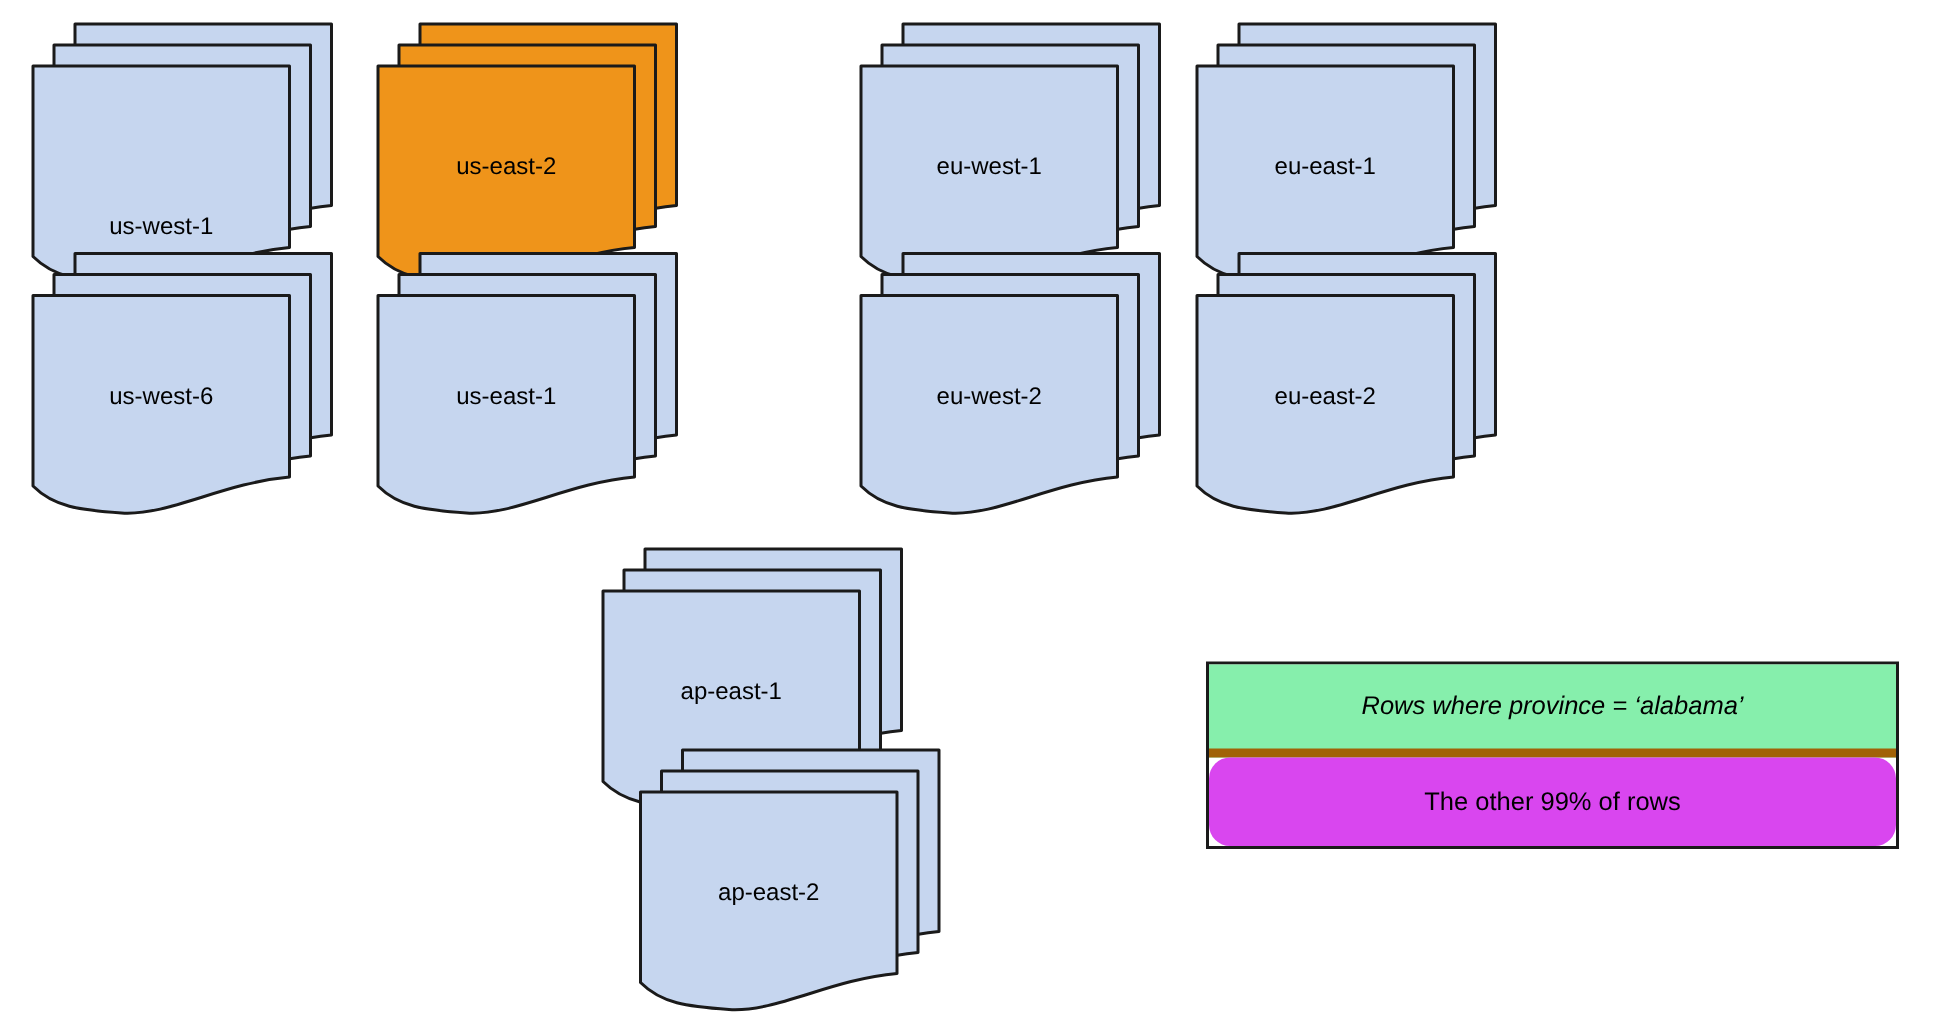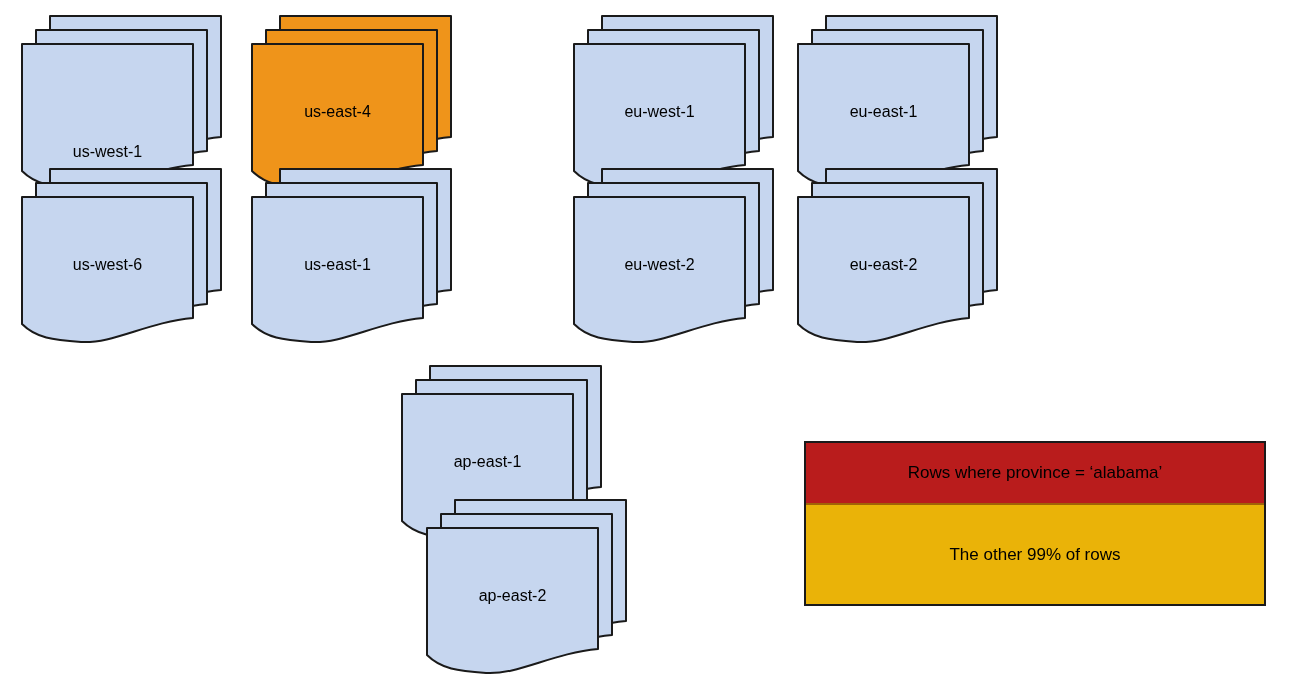--- a/index.html
+++ b/index.html
@@ -55,26 +55,28 @@
   .legend-row {
     height: 62px;
     display: flex;
     align-items: center;
     justify-content: center;
     font-size: 17px;
     color: #000000;
     box-sizing: border-box;
   }
   .legend-row.blue {
-    background: #b91c1c;
-    border-bottom: 2px solid #a16207;
+    background: #86efac;
+    border-bottom: 6px solid #a16207;
+    font-style: italic;
   }
   .legend-row.orange {
-    background: #eab308;
-    height: 99px;
+    background: #d946ef;
+    height: 59px;
+    border-radius: 14px;
   }
 </style>
 </head>
 <body>
 
 <div id="canvas">
 
   <div id="stacks-host">
       <div class="stack" style="left: 22px; top: 16px;">
         <svg width="200" height="170" viewBox="0 0 200 170">
@@ -83,21 +85,21 @@
           <path d="M 0 28 L 171 28 L 171 149 C 126 153 91 175 59 173 C 31 171 14 169 0 155 Z" fill="#c6d6ef" stroke="#1a1a1a" stroke-width="2" stroke-linejoin="round"></path>
         </svg>
         <div class="doc-label" style="top: 88px; margin-top: 40px;">us-west-1</div>
       </div>
       <div class="stack" style="left: 252px; top: 16px;">
         <svg width="200" height="170" viewBox="0 0 200 170">
           <path d="M 28 0 L 199 0 L 199 121 C 154 125 119 147 87 145 C 59 143 42 141 28 127 Z" fill="#ef941a" stroke="#1a1a1a" stroke-width="2" stroke-linejoin="round"></path>
           <path d="M 14 14 L 185 14 L 185 135 C 140 139 105 161 73 159 C 45 157 28 155 14 141 Z" fill="#ef941a" stroke="#1a1a1a" stroke-width="2" stroke-linejoin="round"></path>
           <path d="M 0 28 L 171 28 L 171 149 C 126 153 91 175 59 173 C 31 171 14 169 0 155 Z" fill="#ef941a" stroke="#1a1a1a" stroke-width="2" stroke-linejoin="round"></path>
         </svg>
-        <div class="doc-label" style="top: 88px;">us-east-4</div>
+        <div class="doc-label" style="top: 88px;">us-east-2</div>
       </div>
       <div class="stack" style="left: 574px; top: 16px;">
         <svg width="200" height="170" viewBox="0 0 200 170">
           <path d="M 28 0 L 199 0 L 199 121 C 154 125 119 147 87 145 C 59 143 42 141 28 127 Z" fill="#c6d6ef" stroke="#1a1a1a" stroke-width="2" stroke-linejoin="round"></path>
           <path d="M 14 14 L 185 14 L 185 135 C 140 139 105 161 73 159 C 45 157 28 155 14 141 Z" fill="#c6d6ef" stroke="#1a1a1a" stroke-width="2" stroke-linejoin="round"></path>
           <path d="M 0 28 L 171 28 L 171 149 C 126 153 91 175 59 173 C 31 171 14 169 0 155 Z" fill="#c6d6ef" stroke="#1a1a1a" stroke-width="2" stroke-linejoin="round"></path>
         </svg>
         <div class="doc-label" style="top: 88px;">eu-west-1</div>
       </div>
       <div class="stack" style="left: 798px; top: 16px;">

